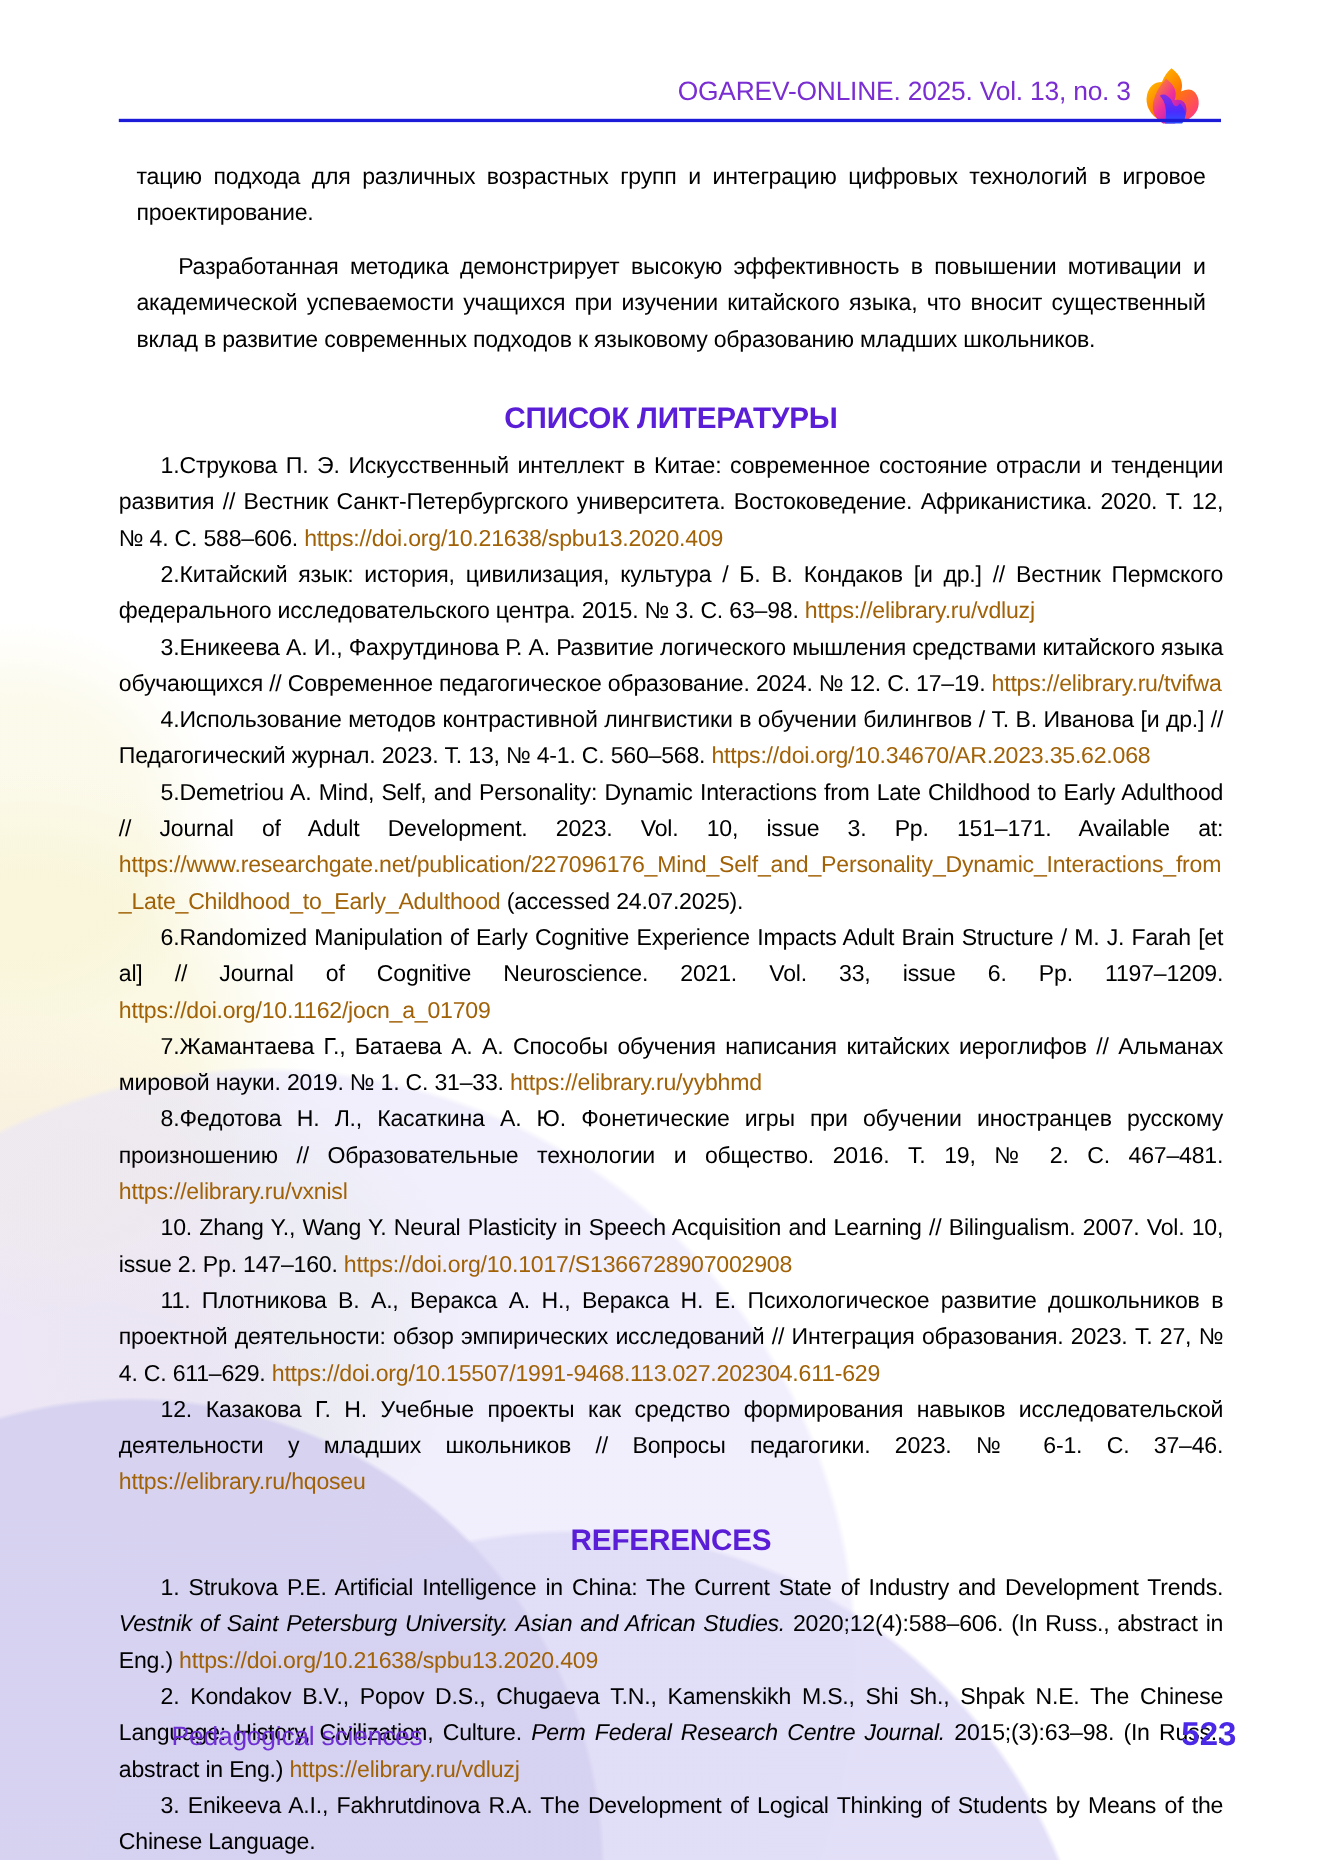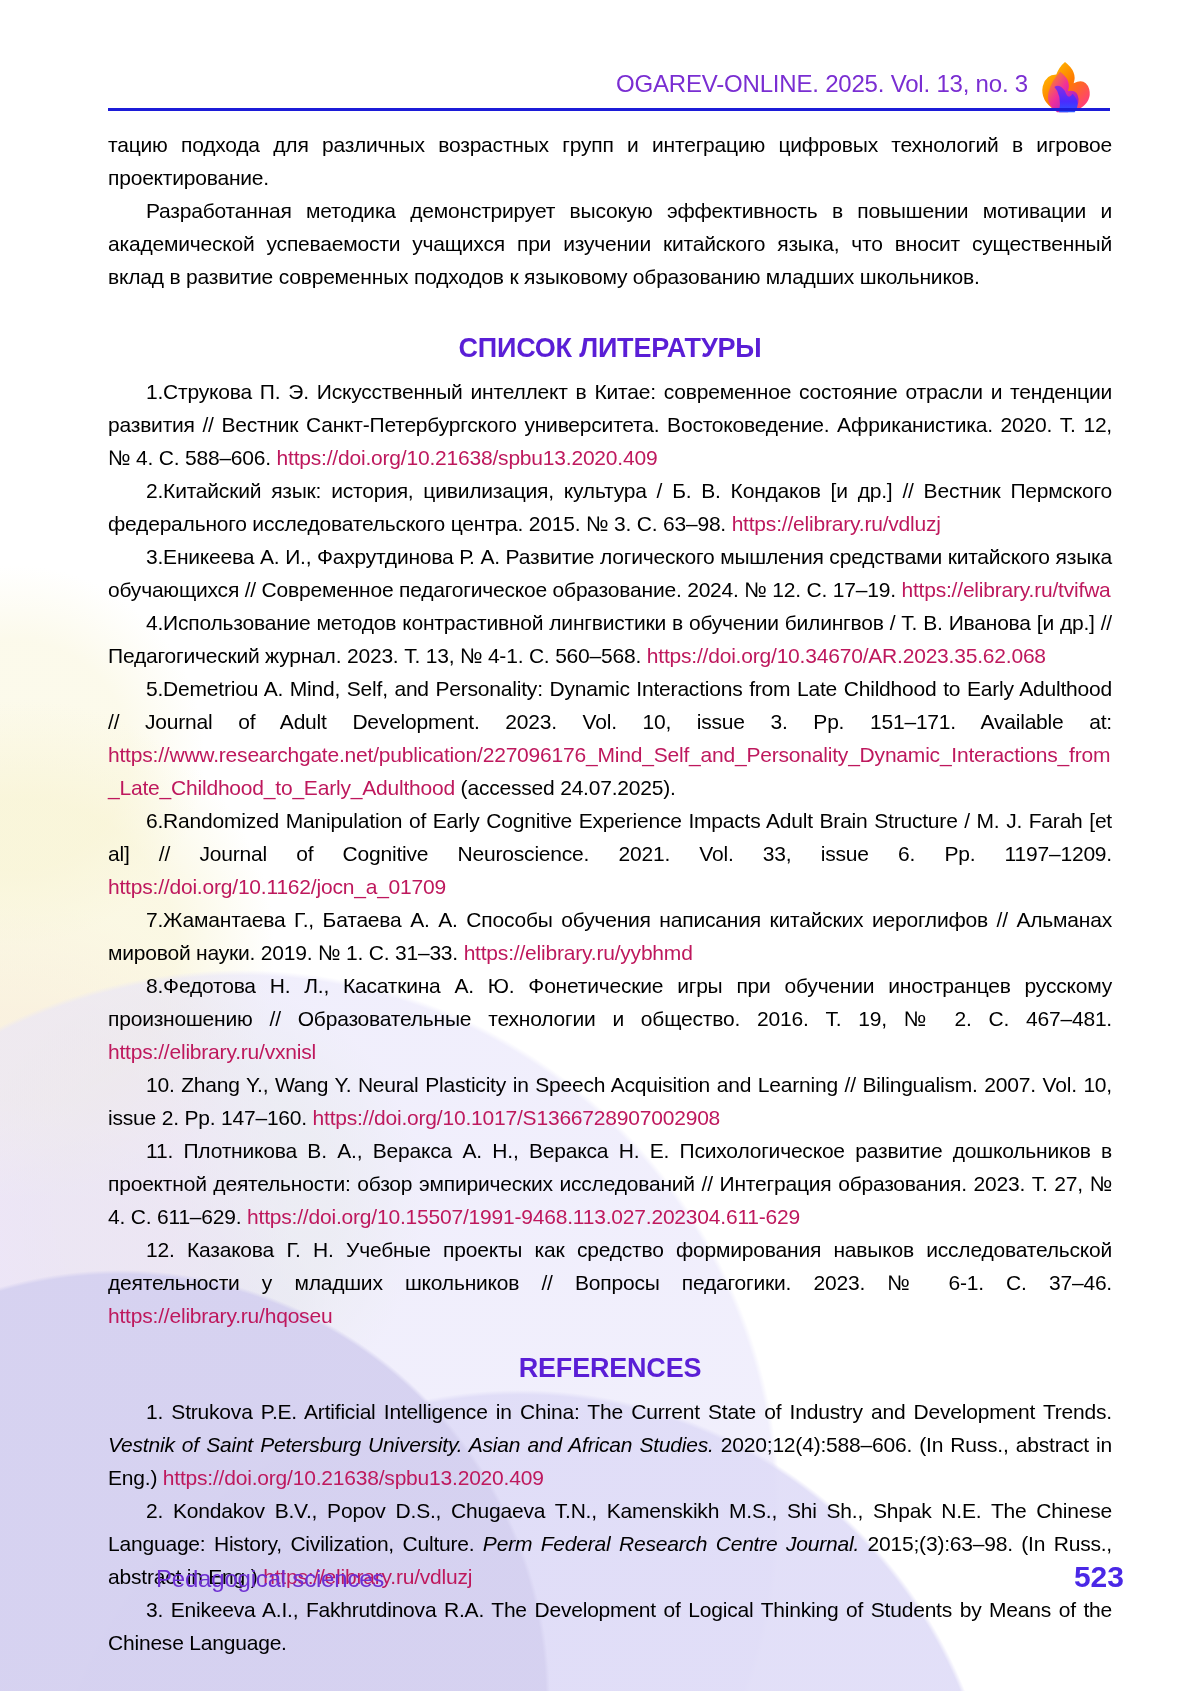--- a/index.html
+++ b/index.html
@@ -30,30 +30,30 @@
   .header{position:relative;height:128px;}
   .journal-line{
     position:absolute;right:84px;top:70px;
     font-size:24px;letter-spacing:-.2px;color:#7a2ed2;white-space:nowrap;
   }
   .logo{position:absolute;right:18px;top:60px;width:58px;height:60px;}
   .rule{position:absolute;left:0;right:2px;top:108px;height:3px;background:#1c1cd8;}
 
   
   .page-body{font-size:21px;line-height:33px;letter-spacing:-.2px;text-align:justify;}
-  .page-body p{margin:0;}
+  .page-body p{margin:16px;}
   p.indent{text-indent:38px;}
 
   h2.sec-title{
     font-size:27px;line-height:30px;color:#5a1ed6;
     margin:40px 0 12px;letter-spacing:-.2px;text-align:center;
   }
   h2.refs-title{margin-top:21px;}
   p.ref{margin:0;text-indent:38px;}
-  .link{color:#be185d;text-decoration:none;cursor:pointer;overflow-wrap:anywhere;}
+  .link{color:#a16207;text-decoration:none;cursor:pointer;overflow-wrap:anywhere;}
   em{font-style:italic;}
 
   
   .footer{
     position:absolute;left:108px;right:76px;top:1560px;z-index:1;
     display:flex;justify-content:space-between;align-items:baseline;margin-left:48px;
   }
   .footer-section{font-size:24px;color:#6d2fd2;letter-spacing:-.2px;}
   .page-number{font-size:30px;font-weight:bold;color:#4a28e6;}
 </style>

